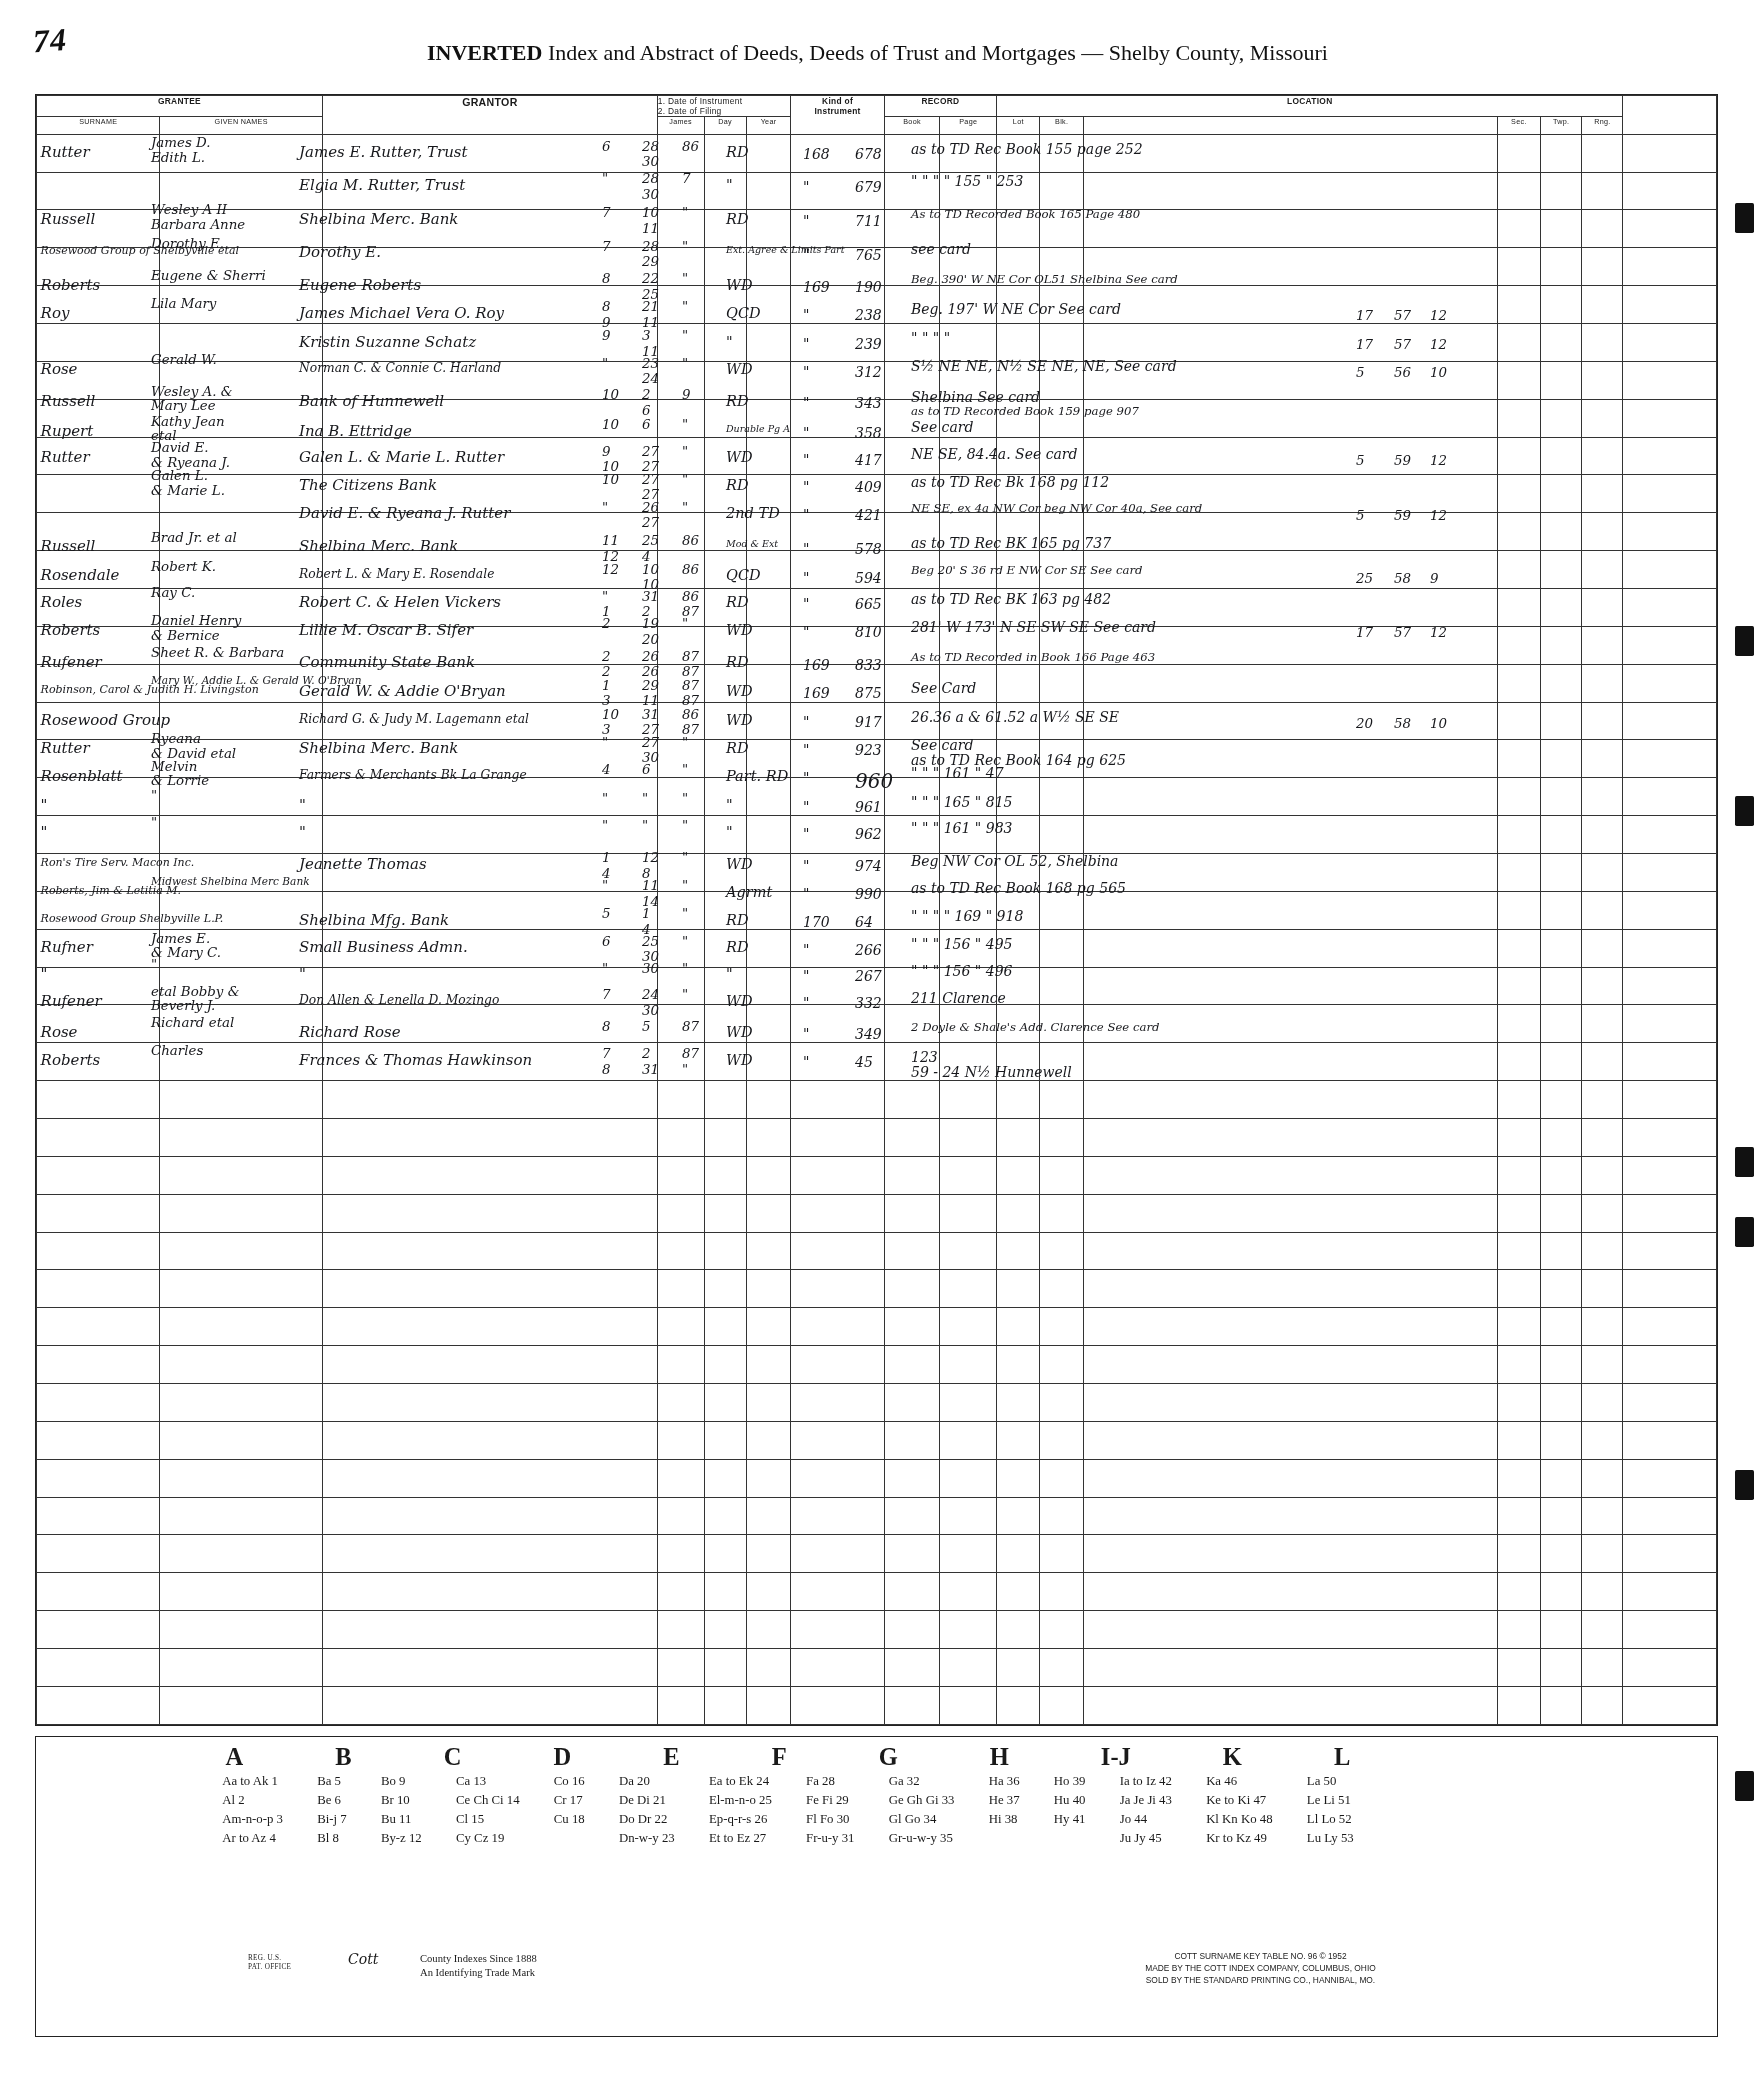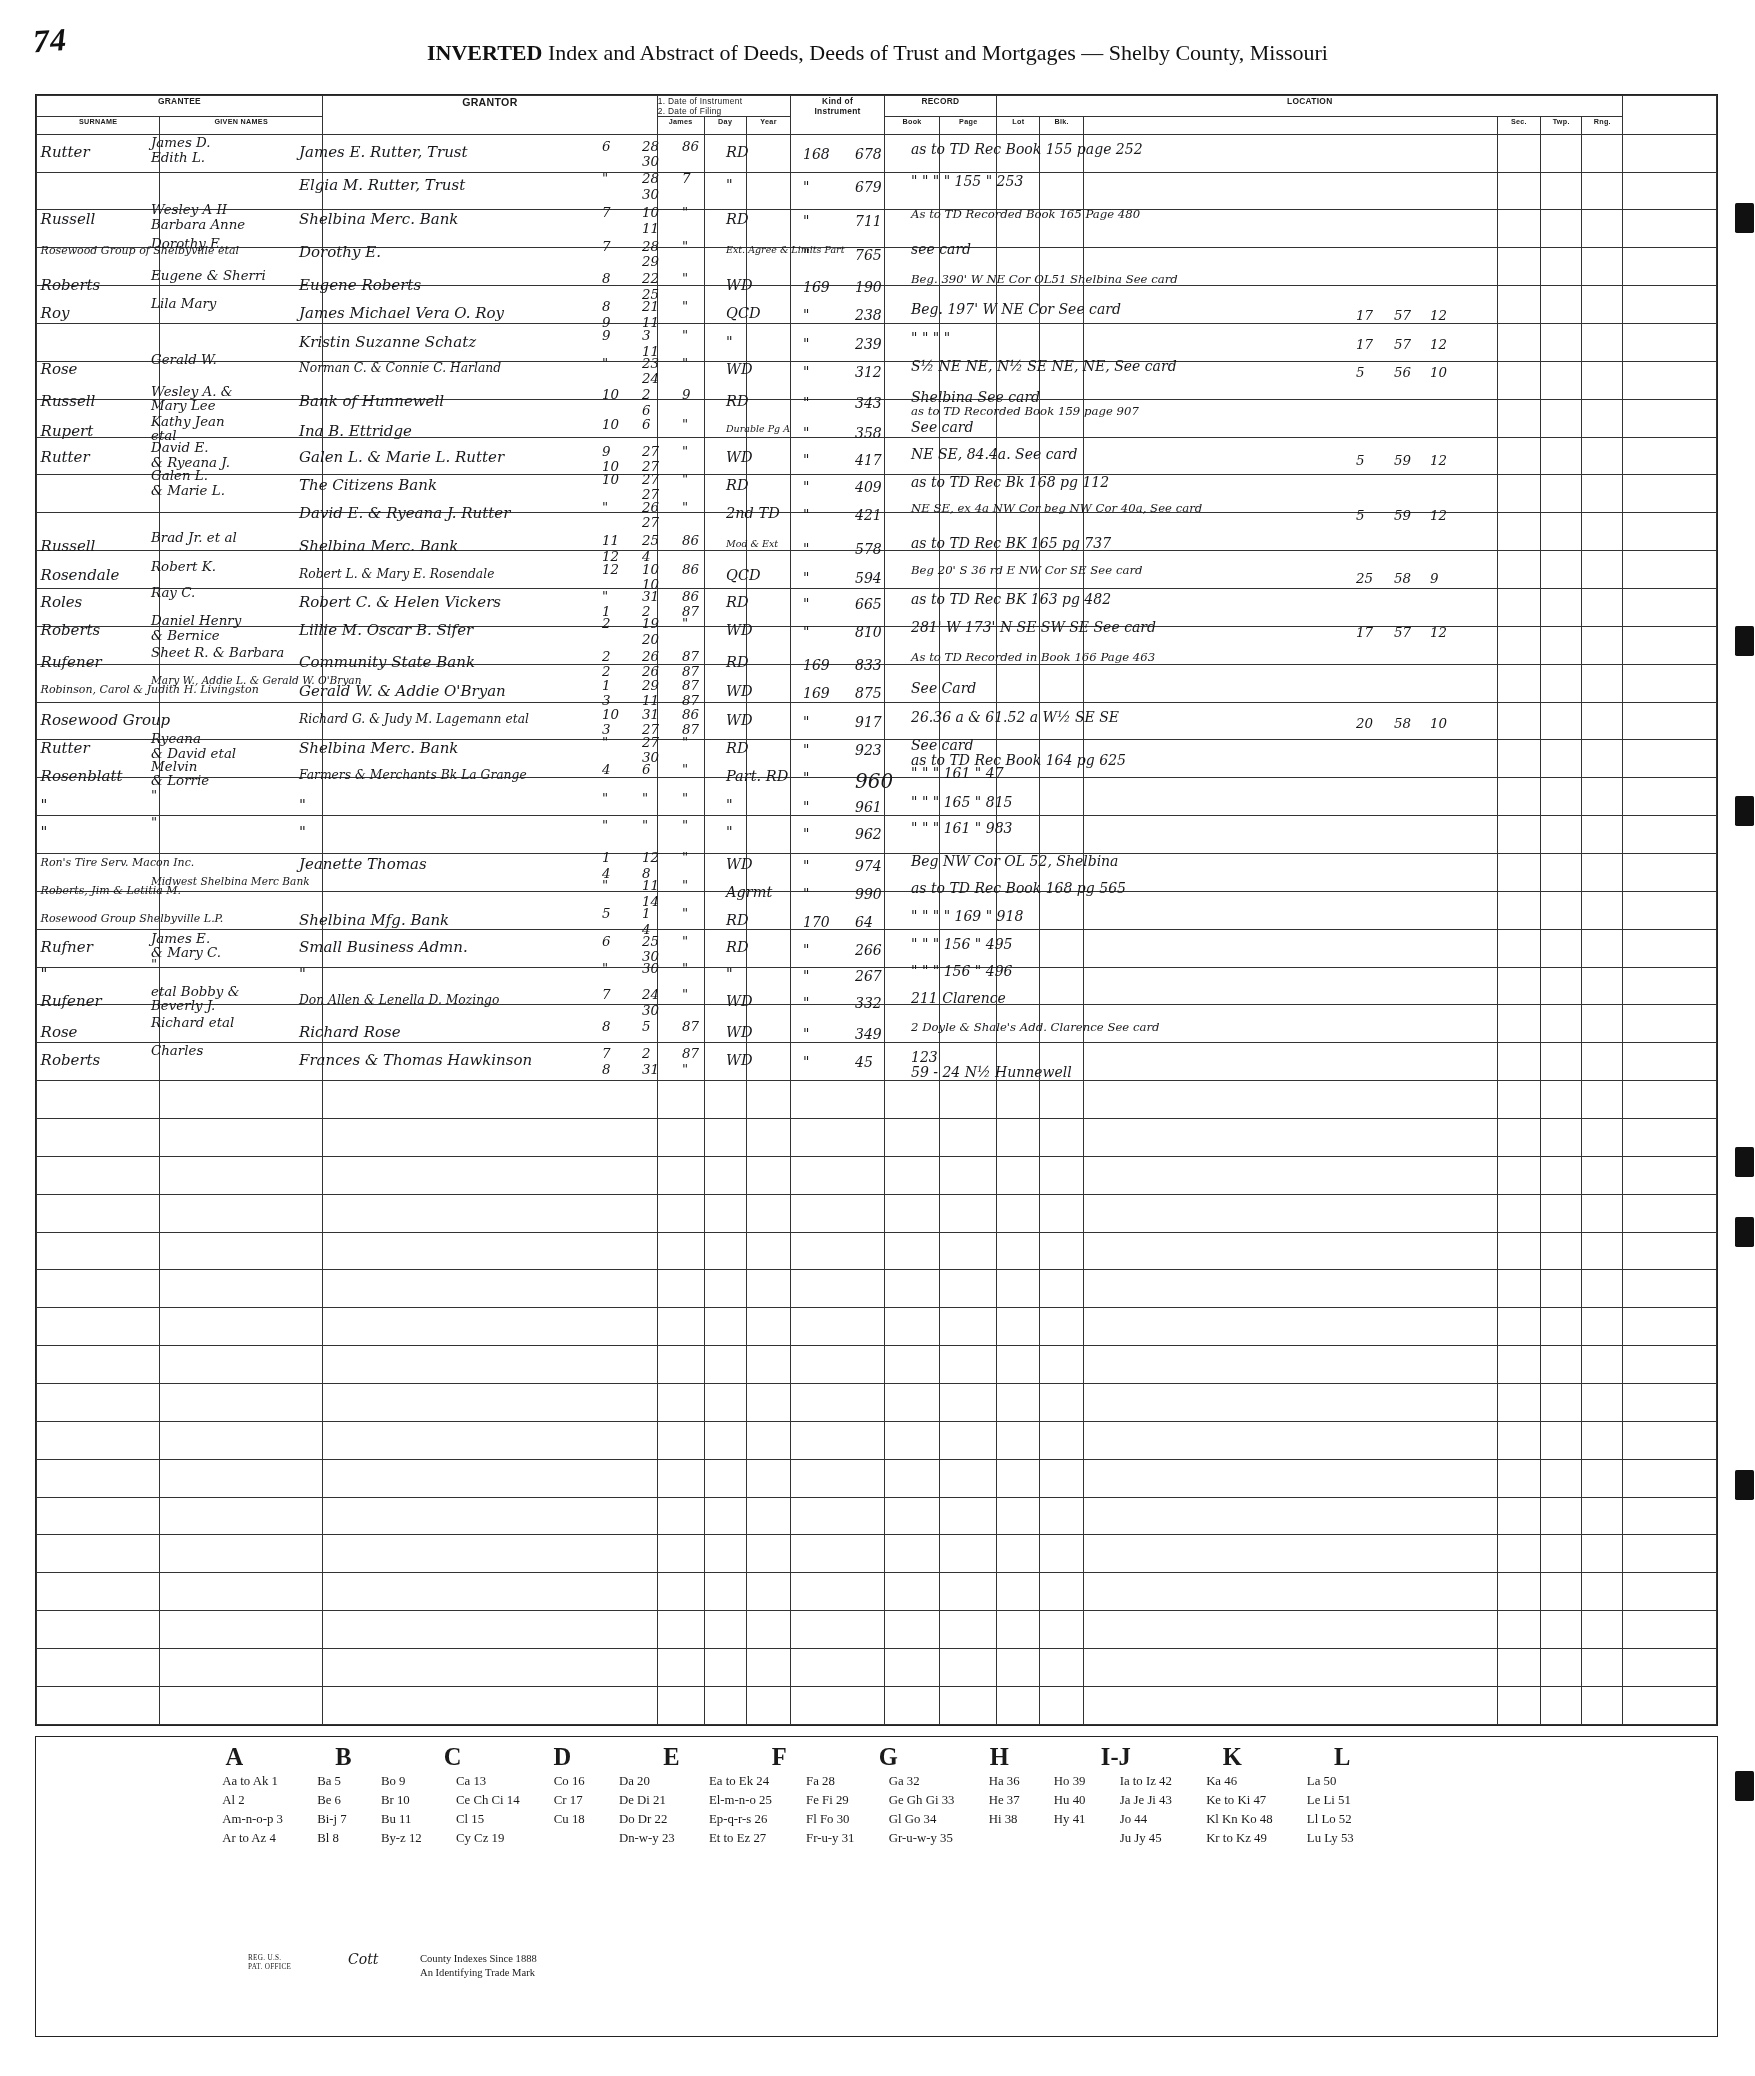--- a/index.html
+++ b/index.html
@@ -53,21 +53,21 @@
   thead th{
     font-size:10.6px;
     font-weight:700;
     text-align:center;
     font-family:"Liberation Sans",sans-serif;
     letter-spacing:0.3px;
     padding:1.7px 0;
     background:#fff;
   }
   thead th.small{font-size:8.4px;font-weight:700;}
-  thead th.tiny{font-size:7.2px;font-weight:700;}
+  thead th.tiny{font-size:7.2px;font-weight:400;}
   thead .dateinstr{
     font-size:8.4px;text-align:left;padding-left:3.3px;font-weight:400;
   }
   .rowline td{height:35px;}
   
   .overlay{
     position:absolute;left:35px;top:94px;
     width:1683px;height:1632px;
     pointer-events:none;
   }
@@ -1470,17 +1470,22 @@
     <div class="keyfoot">
       <div class="kf-left">
         <div class="tiny">REG. U.S.</div>
         <div class="tiny">PAT. OFFICE</div>
       </div>
       <div class="kf-sig">Cott</div>
       <div class="kf-mid">
         <div>County Indexes Since 1888</div>
         <div>An Identifying Trade Mark</div>
       </div>
+      <div class="kf-right">
+        <div>COTT SURNAME KEY TABLE NO. 96 © 1952</div>
+        <div>MADE BY THE COTT INDEX COMPANY, COLUMBUS, OHIO</div>
+        <div>SOLD BY THE STANDARD PRINTING CO., HANNIBAL, MO.</div>
+      </div>
     </div>
   </div>
 
 </div>
 
 
 </body></html>

